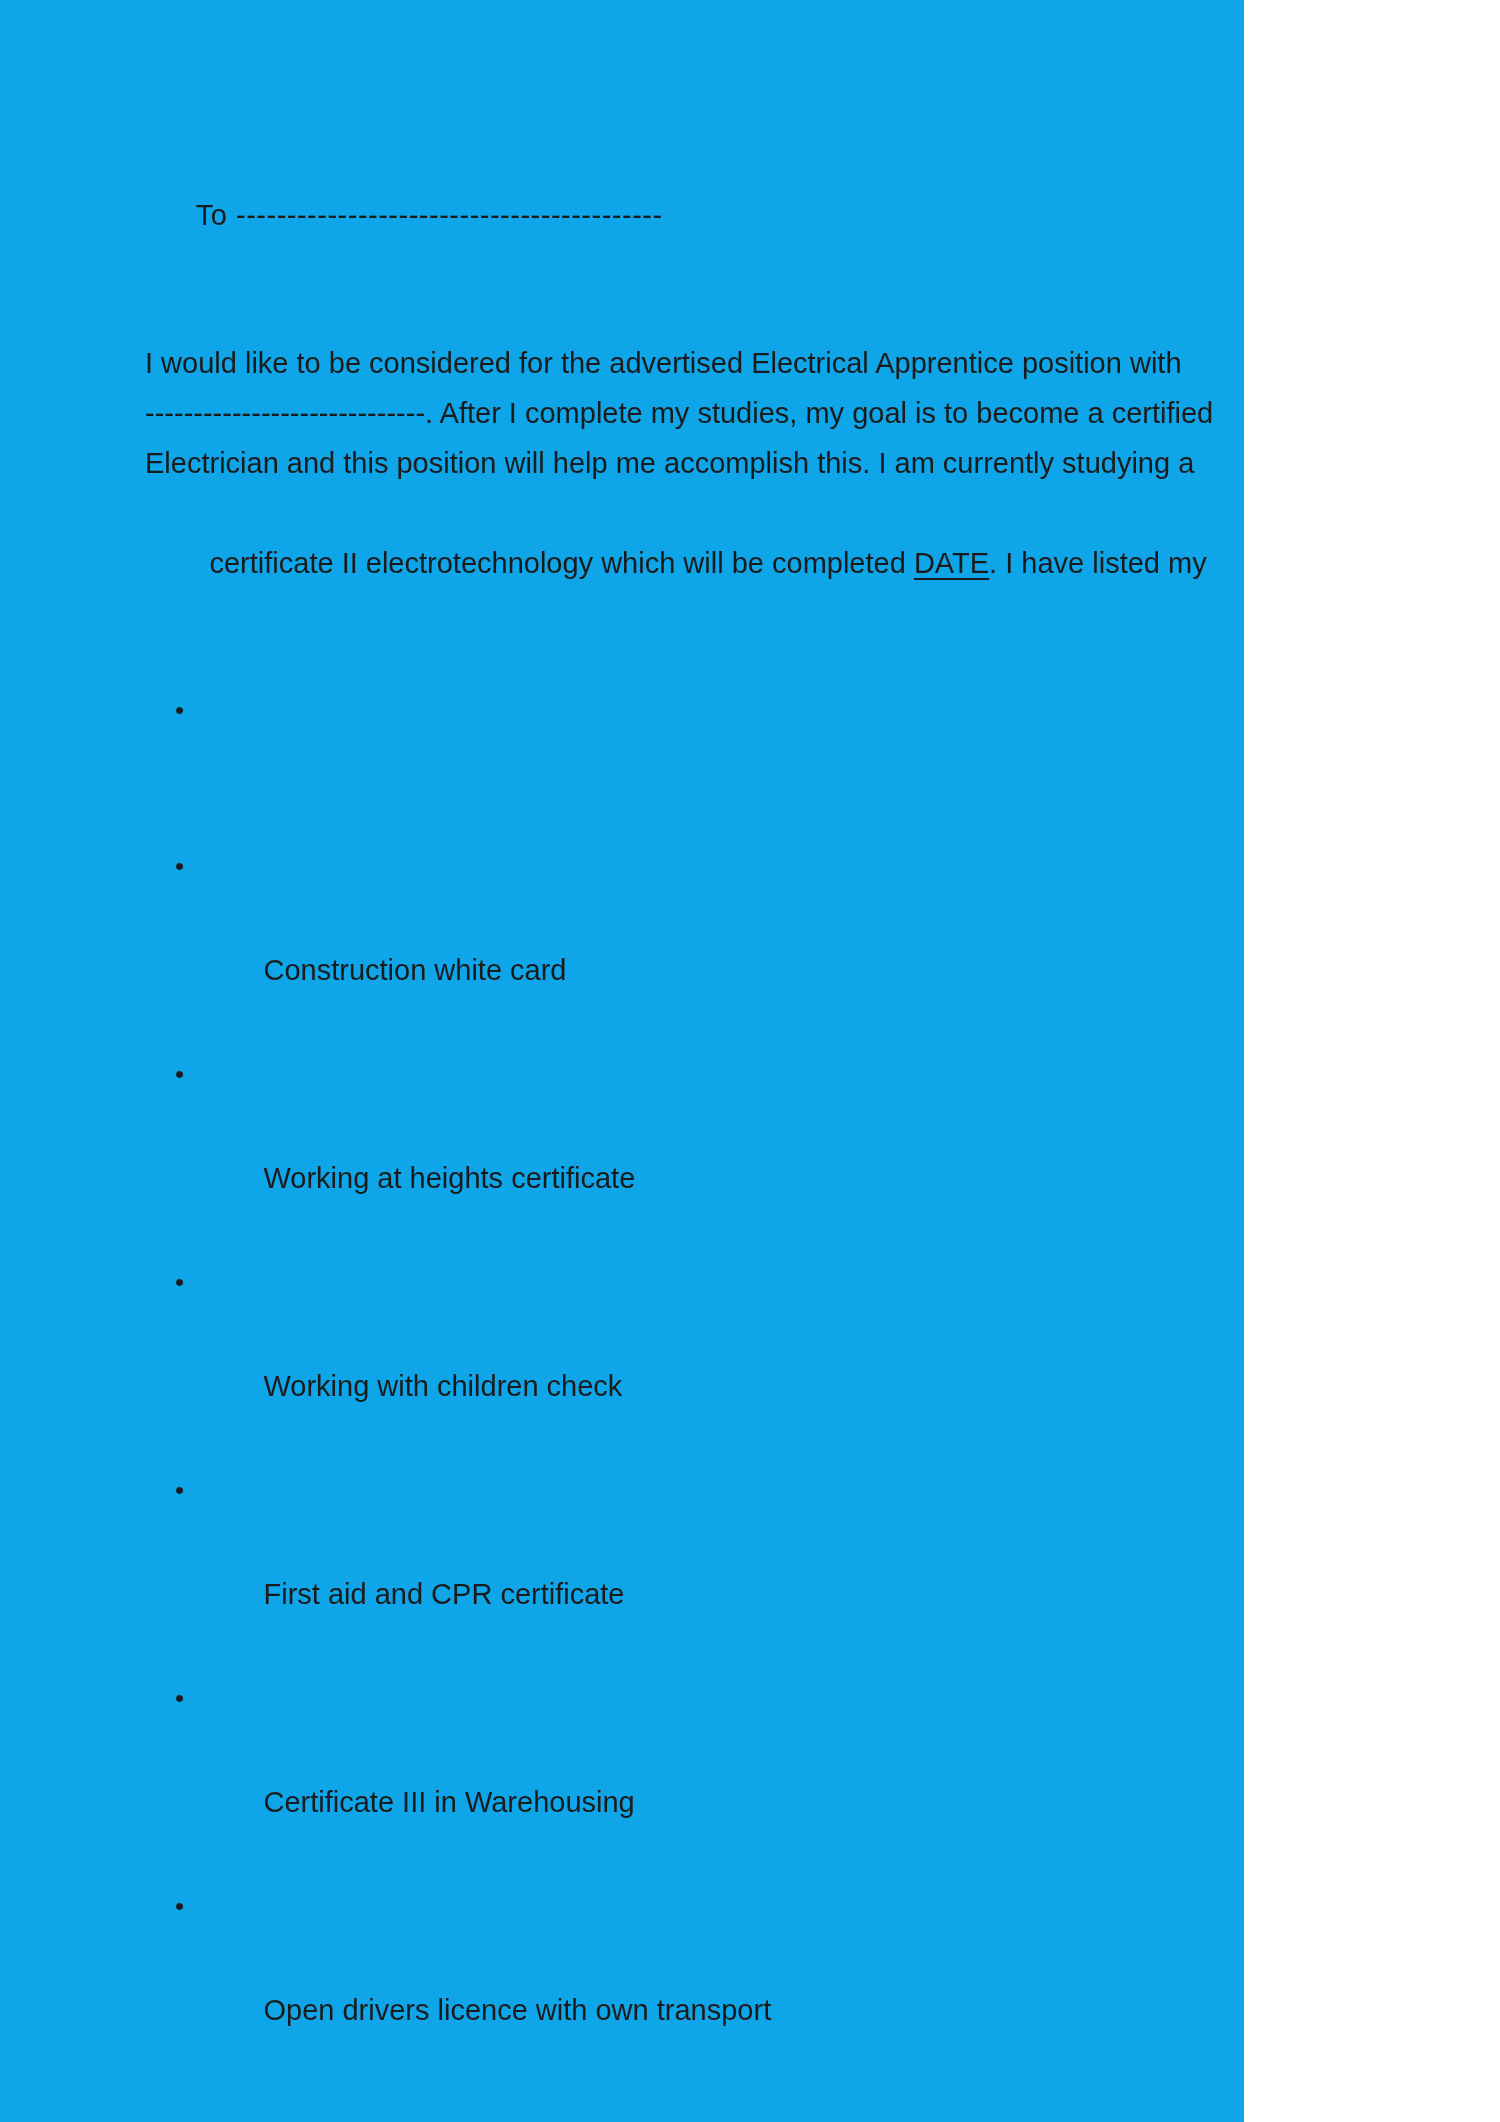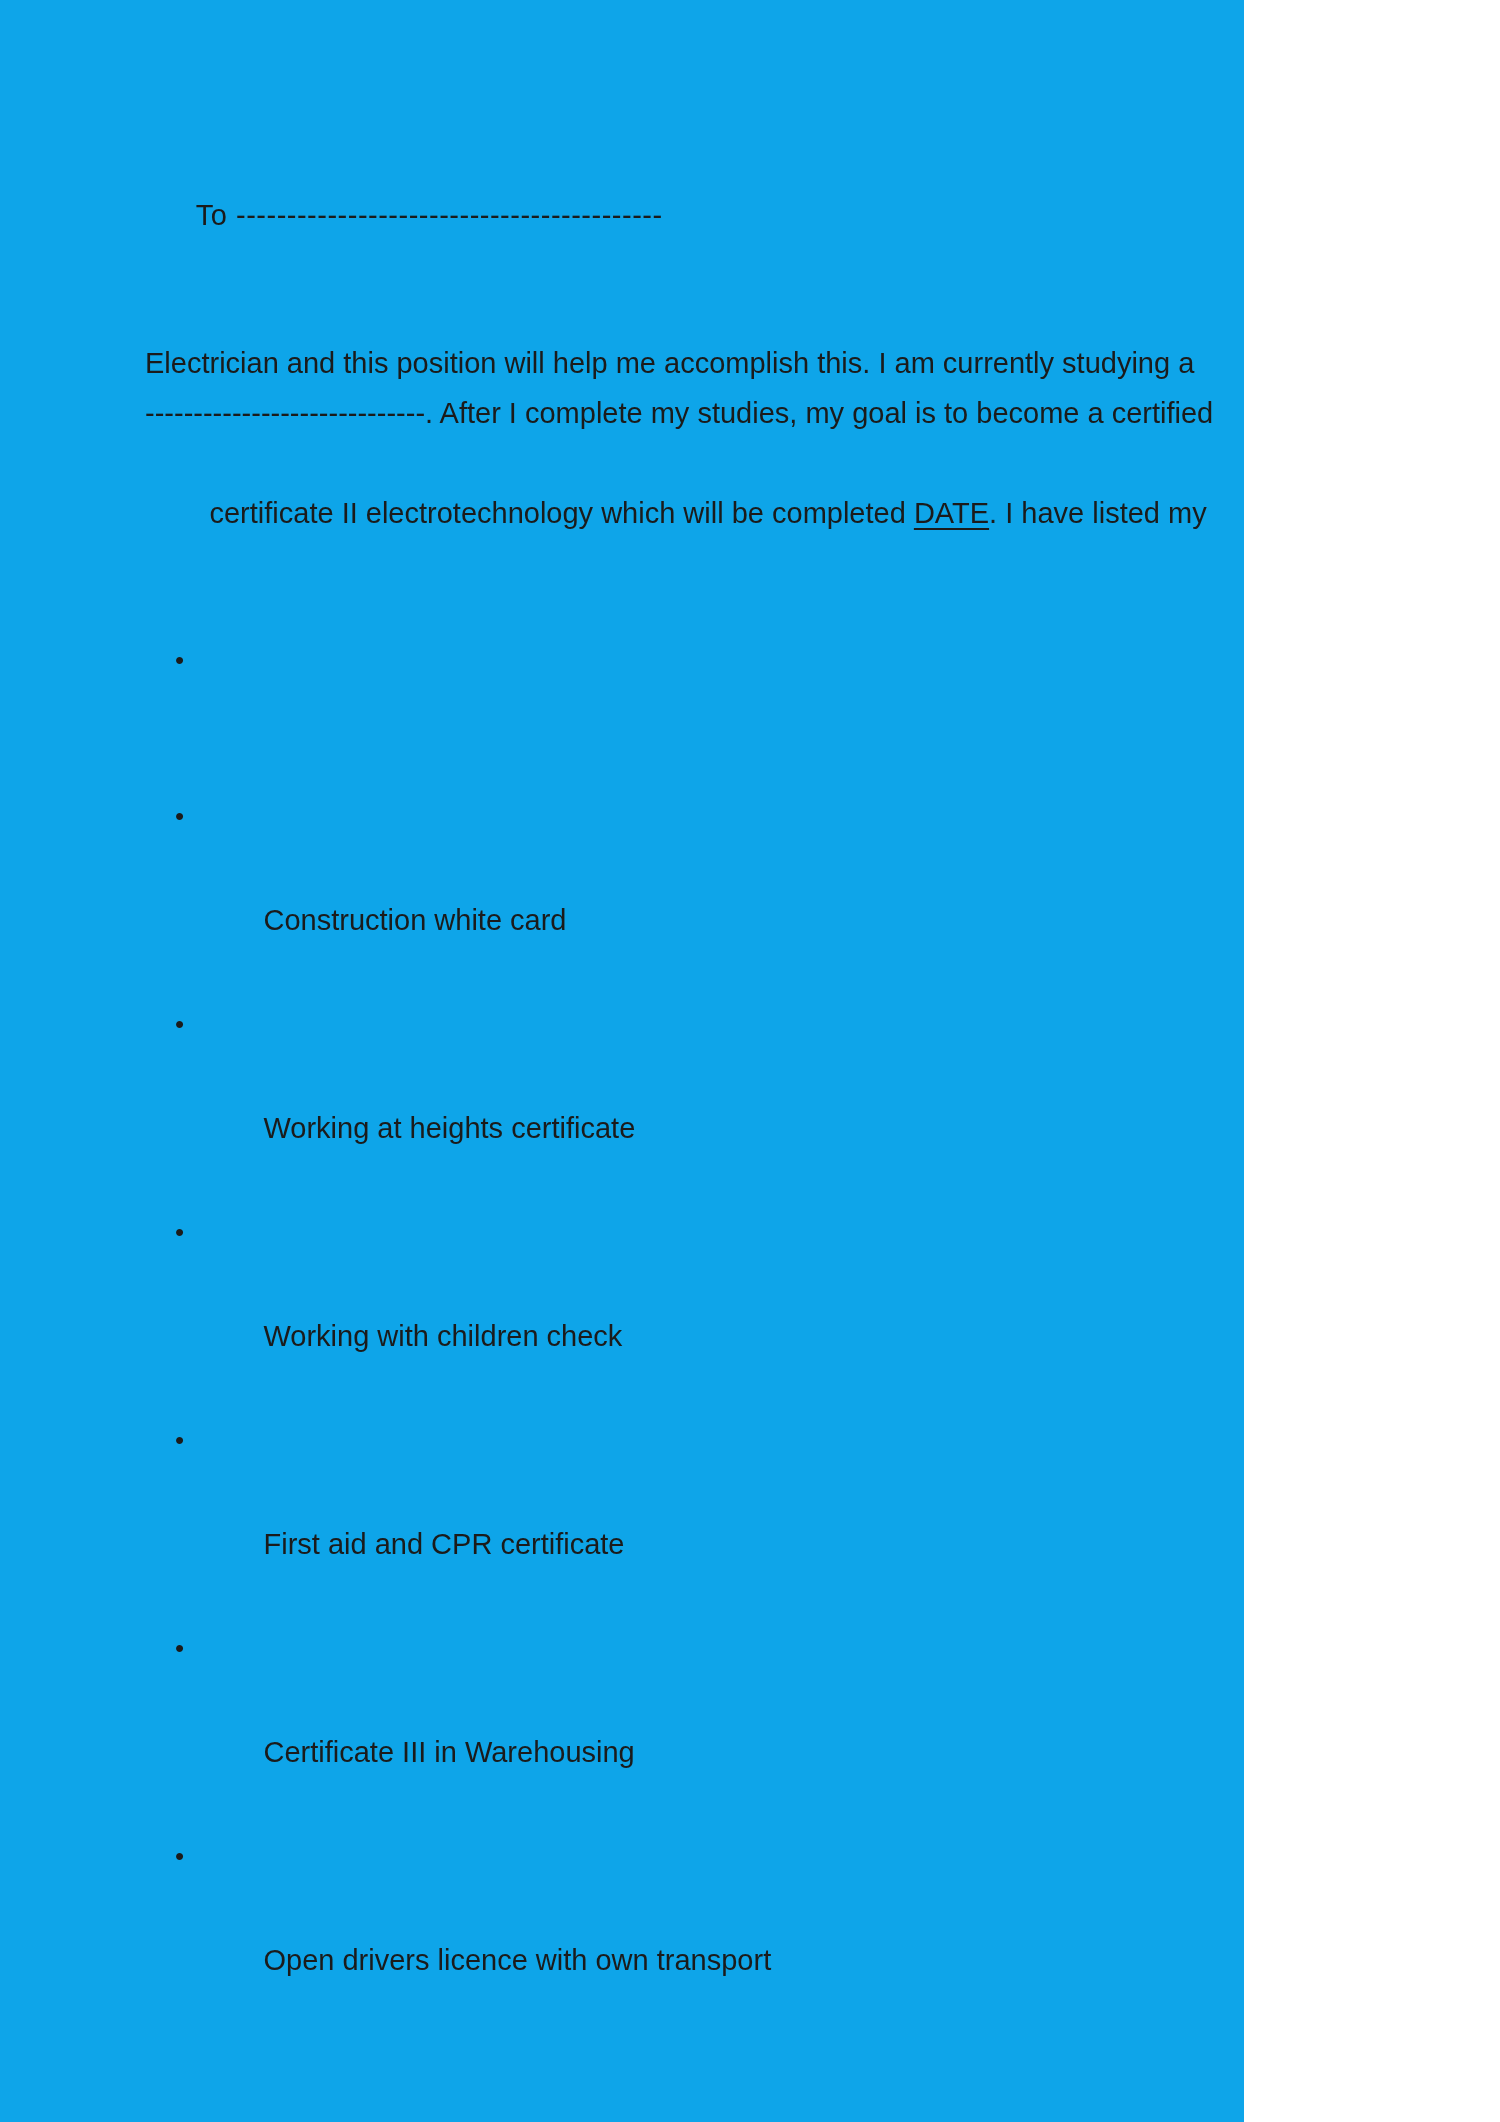--- a/index.html
+++ b/index.html
@@ -55,22 +55,23 @@
 <body>
 
 <div class="page">
   <div class="content">
 
     <div class="ln to-line">
       <span>To ------------------------------------------</span>
     </div>
 
     <div class="intro-paragraph">
+      <div class="ln">I would like to be considered for the advertised Electrical Apprentice position with</div>
+      <div class="ln">-----------------------------. After I complete my studies, my goal is to become a certified</div>
       <div class="ln">Electrician and this position will help me accomplish this. I am currently studying a</div>
-      <div class="ln">-----------------------------. After I complete my studies, my goal is to become a certified</div>
       <div class="ln">
         <span>certificate II electrotechnology which will be completed </span><span class="emph">DATE</span><span>. I have listed my</span>
       </div>
     </div>
 
     <div class="cert-list">
       <div class="bullet-row">
         <span class="bullet">•</span>
       </div>
       <div class="bullet-row">

